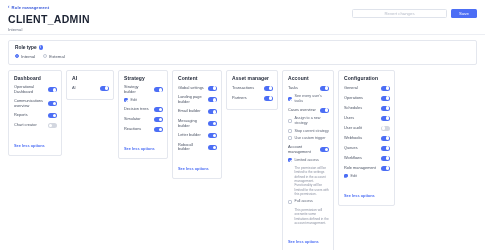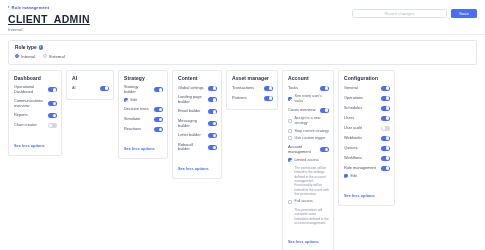--- a/index.html
+++ b/index.html
@@ -14,21 +14,21 @@
 
   
   .header { padding: 5px 8px 0 8px; position: relative; }
   .breadcrumb {
     display: flex; align-items: center; gap: 2px;
     font-size: 4.2px; color: #3b5bdb; font-weight: 600; letter-spacing: .1px;
   }
   .breadcrumb .chev { font-size: 4.5px; line-height: 1; color:#3b5bdb; }
   .title {
     font-size: 10.5px; font-weight: 700; color: #1c2333;
-    letter-spacing: .3px; margin-top: 2.5px; text-decoration: underline;
+    letter-spacing: .3px; margin-top: 2.5px;
   }
   .subtitle { font-size: 4.3px; color: #6b7385; margin-top: 2px; }
 
   .header-actions {
     position: absolute; right: 8px; top: 9px;
     display: flex; align-items: center; gap: 4px;
   }
   .btn-revert {
     width: 95px; height: 9px; border: .6px solid #dfe3eb; border-radius: 1.5px;
     background: #fff; color: #b3b9c6; font-size: 4.3px;

